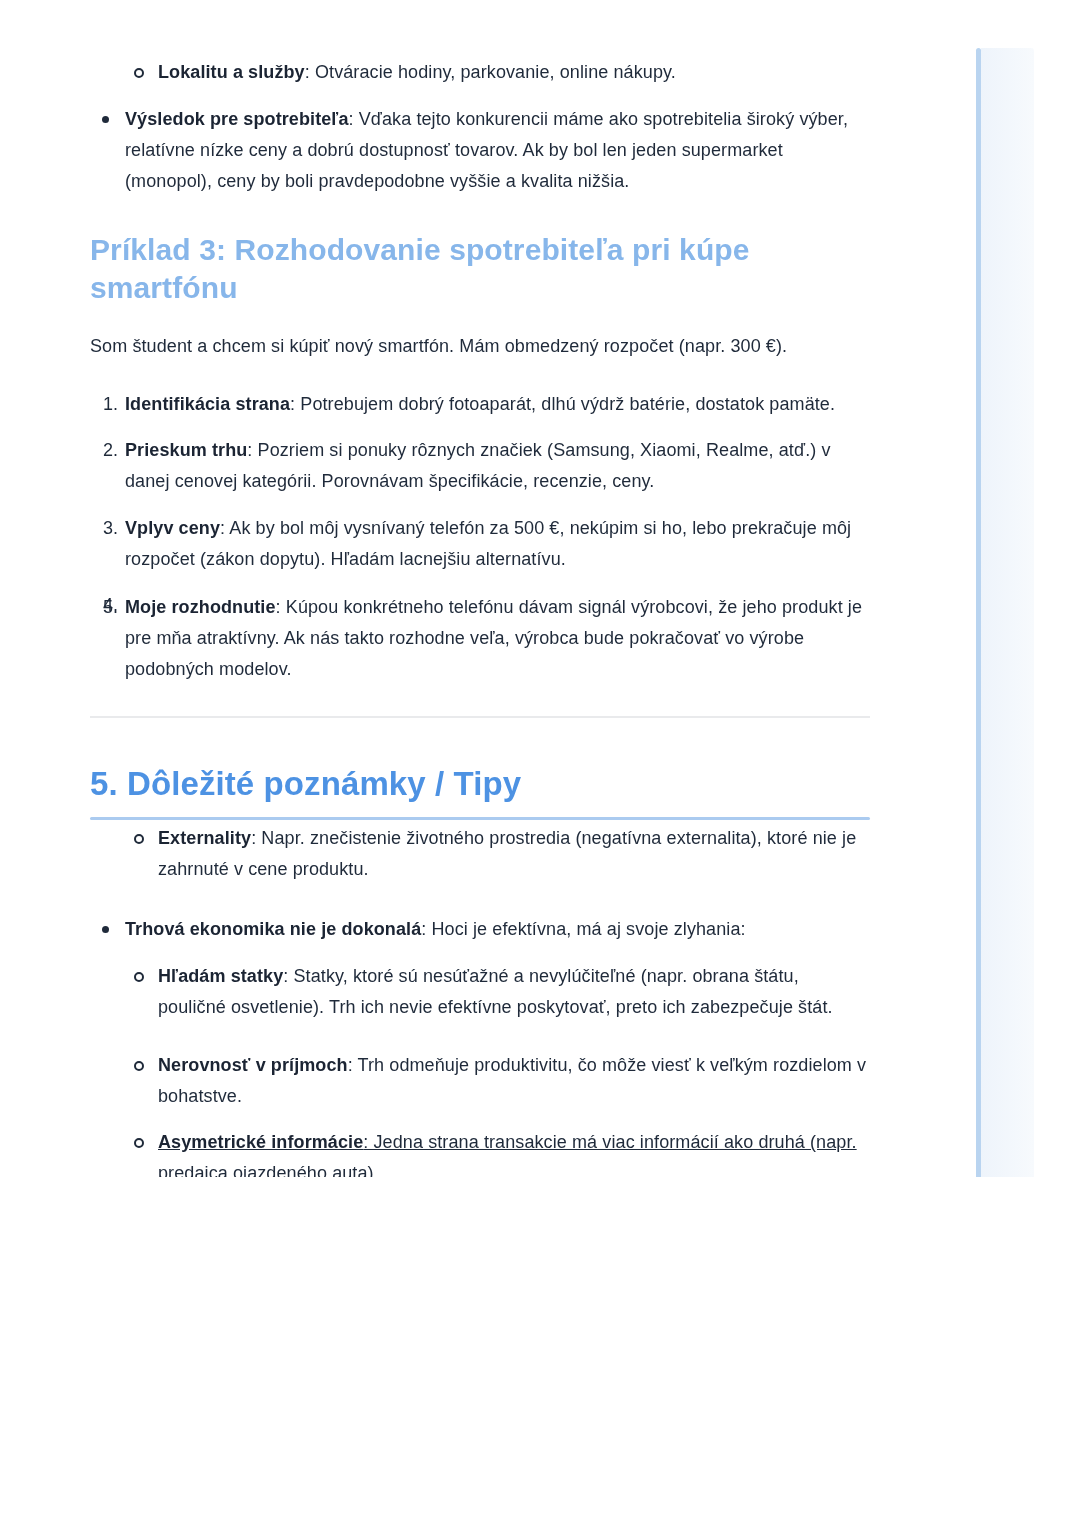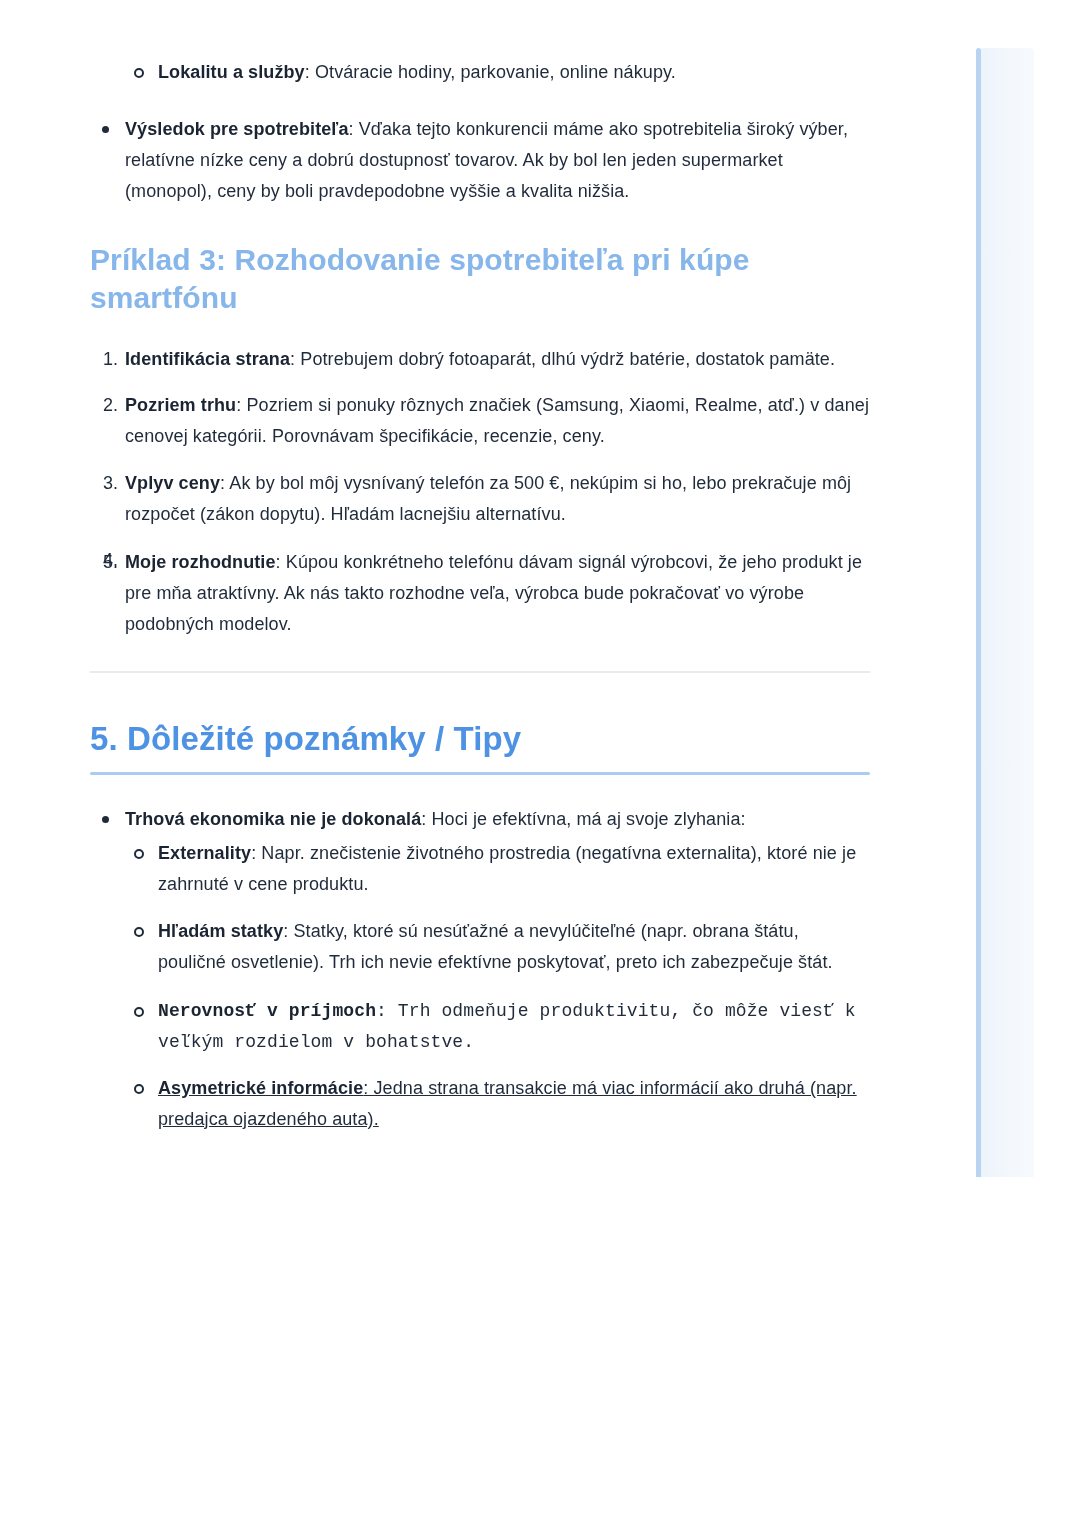--- a/index.html
+++ b/index.html
@@ -33,35 +33,35 @@
     width:6px; height:6px; border-radius:50%;
     border:2px solid #1f2a3a; background:transparent;
   }
   .marker-num {
     position:absolute; left:13px; top:0;
     width:22px; text-align:left;
   }
 
   
   .m-top-first   { margin-top:57px; }
-  .m-bullet1     { margin-top:26px; }
+  .m-bullet1     { margin-top:16px; }
   .h3-heading    { margin:34px 0 0 0; font-size:30px; line-height:38px; font-weight:700; color:#87b6ea; }
   .p-intro       { margin:24px 0 0 0; }
   .step-1 { margin-top:27px; }
   .step-2 { margin-top:15px; }
   .step-3 { margin-top:16px; }
   .step-4 { margin-top:15px; }
   .step-5 { margin-top:17px; }
   .divider { margin-top:31px; height:2px; background:#e9eaec; border:none; }
   .h2-heading { margin:45px 0 8px 0; font-size:33px; line-height:42px; font-weight:700; color:#4d92e3; }
   .heading-underline { margin-top:12px; height:3px; background:#abcbf0; border-radius:2px; }
   .m-lead { margin-top:29px; }
   .note-1 { margin-top:3px; }
   .note-2 { margin-top:16px; }
-  .note-3 { margin-top:18px;font-family:Liberation Mono, monospace; }
+  .note-3 { margin-top:27px; }
   .note-4 { margin-top:15px;text-decoration:underline; }
 
   
   .footer-credit {
     position:absolute; left:886px; top:1440px;
     z-index:2;
     font-size:15px; line-height:18px;
     letter-spacing:0.3px;
     color:#9aa3b0;
     white-space:nowrap;
@@ -94,54 +94,55 @@
       <span><b>Lokalitu a služby</b><span>: Otváracie hodiny, parkovanie, online nákupy.</span></span>
     </div>
 
     <div class="li m-bullet1">
       <span class="marker-disc"></span>
       <span><b>Výsledok pre spotrebiteľa</b><span>: Vďaka tejto konkurencii máme ako spotrebitelia široký výber, relatívne nízke ceny a dobrú dostupnosť tovarov. Ak by bol len jeden supermarket (monopol), ceny by boli pravdepodobne vyššie a kvalita nižšia.</span></span>
     </div>
 
     <h3 class="h3-heading">Príklad 3: Rozhodovanie spotrebiteľa pri kúpe smartfónu</h3>
 
+    <p class="p-intro">Som študent a chcem si kúpiť nový smartfón. Mám obmedzený rozpočet (napr. 300 €).</p>
 
     <div class="li step-1">
       <span class="marker-num">1.</span>
       <span><b>Identifikácia strana</b><span>: Potrebujem dobrý fotoaparát, dlhú výdrž batérie, dostatok pamäte.</span></span>
     </div>
     <div class="li step-2">
       <span class="marker-num">2.</span>
-      <span><b>Pozriem trhu</b><span>: Pozriem si ponuky rôznych značiek (Samsung, Xiaomi, Realme, atď.) v danej cenovej kategórii. Porovnávam špecifikácie, recenzie, ceny.</span></span>
+      <span><b>Prieskum trhu</b><span>: Pozriem si ponuky rôznych značiek (Samsung, Xiaomi, Realme, atď.) v danej cenovej kategórii. Porovnávam špecifikácie, recenzie, ceny.</span></span>
     </div>
     <div class="li step-3">
       <span class="marker-num">3.</span>
       <span><b>Vplyv ceny</b><span>: Ak by bol môj vysnívaný telefón za 500 €, nekúpim si ho, lebo prekračuje môj rozpočet (zákon dopytu). Hľadám lacnejšiu alternatívu.</span></span>
     </div>
     <div class="li step-4">
       <span class="marker-num">4.</span>
     </div>
     <div class="li step-5">
       <span class="marker-num">5.</span>
       <span><b>Moje rozhodnutie</b><span>: Kúpou konkrétneho telefónu dávam signál výrobcovi, že jeho produkt je pre mňa atraktívny. Ak nás takto rozhodne veľa, výrobca bude pokračovať vo výrobe podobných modelov.</span></span>
     </div>
 
     <hr class="divider">
 
     <h2 class="h2-heading">5. Dôležité poznámky / Tipy</h2>
     <div class="heading-underline"></div>
 
+    <div class="li sub note-1">
+      <span class="marker-circle"></span>
+      <span><b>Externality</b><span>: Napr. znečistenie životného prostredia (negatívna externalita), ktoré nie je zahrnuté v cene produktu.</span></span>
+    </div>
+
     <div class="li m-lead">
       <span class="marker-disc"></span>
       <span><b>Trhová ekonomika nie je dokonalá</b><span>: Hoci je efektívna, má aj svoje zlyhania:</span></span>
-    </div>
-
-    <div class="li sub note-1">
-      <span class="marker-circle"></span>
-      <span><b>Externality</b><span>: Napr. znečistenie životného prostredia (negatívna externalita), ktoré nie je zahrnuté v cene produktu.</span></span>
     </div>
     <div class="li sub note-2">
       <span class="marker-circle"></span>
       <span><b>Hľadám statky</b><span>: Statky, ktoré sú nesúťažné a nevylúčiteľné (napr. obrana štátu, pouličné osvetlenie). Trh ich nevie efektívne poskytovať, preto ich zabezpečuje štát.</span></span>
     </div>
     <div class="li sub note-3">
       <span class="marker-circle"></span>
       <span><b>Nerovnosť v príjmoch</b><span>: Trh odmeňuje produktivitu, čo môže viesť k veľkým rozdielom v bohatstve.</span></span>
     </div>
     <div class="li sub note-4">

